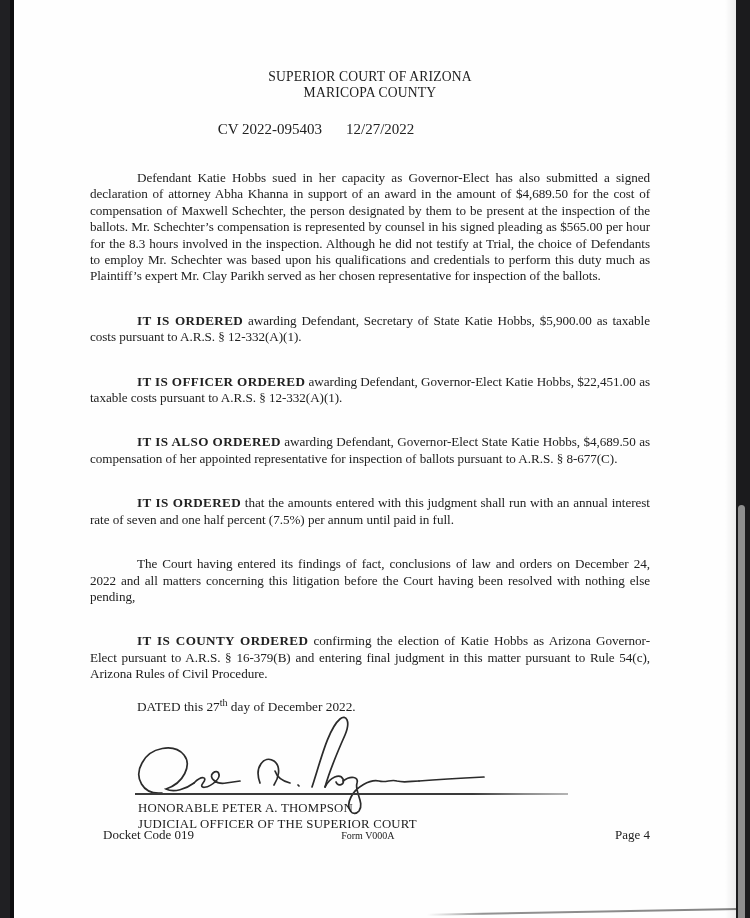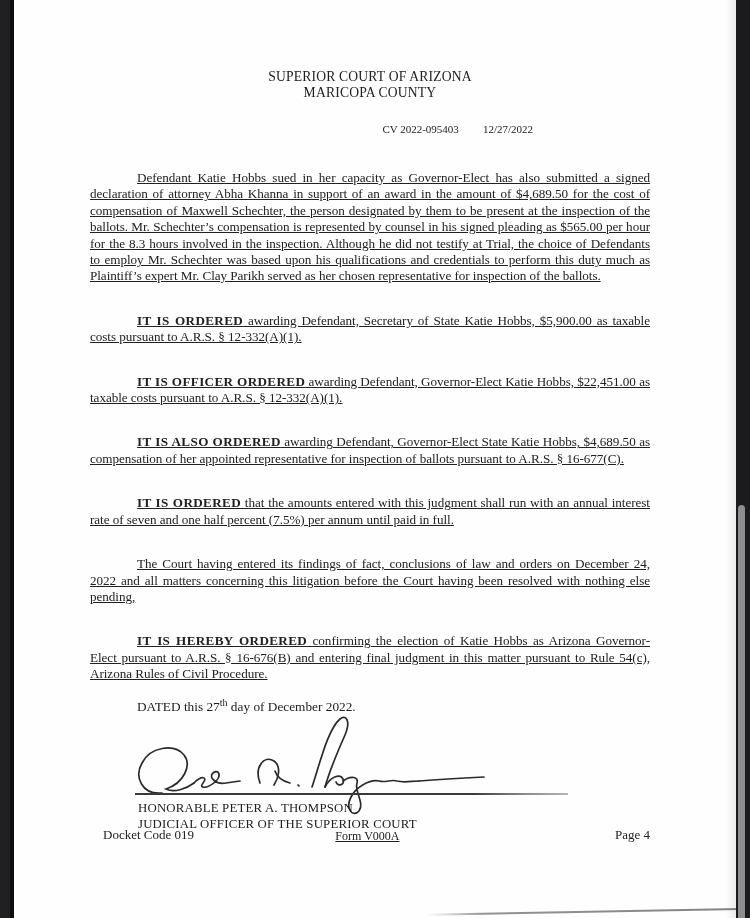--- a/index.html
+++ b/index.html
@@ -18,39 +18,39 @@
     border-radius:4px;}
   
   .page-edge-line{position:absolute;left:427px;top:908px;width:312px;height:2px;
     background:linear-gradient(to right,rgba(120,120,120,0),rgba(120,120,120,.8) 18%,rgba(110,110,110,.85));
     transform:rotate(-1.05deg);transform-origin:right center;}
   
   .paper{position:absolute;left:14px;top:0;width:722px;height:918px;background:#fefefe;
     color:#212121;}
   .content{margin:0 86px 0 76px;width:560px;}
   .doc-header{margin-top:69px;text-align:center;font-size:13.6px;line-height:16px;letter-spacing:.2px;}
-  .case-row{display:flex;justify-content:flex-end;margin-top:20px;padding-left:9px;padding-right:117px;
-    font-size:11px;line-height:16px;gap:24px;}
+  .case-row{display:flex;justify-content:center;margin-top:20px;padding-left:9px;padding-right:117px;
+    font-size:15px;line-height:16px;gap:24px;}
   p.body-par{margin:28px 0 0 0;font-size:13.15px;line-height:16.4px;text-align:justify;
-    text-indent:47px;letter-spacing:-0.05px;text-decoration:underline;}
+    text-indent:47px;letter-spacing:-0.05px;}
   p.first-par{margin-top:33px;}
   p.body-par b{font-weight:bold;letter-spacing:.35px;}
   p.dated{margin:16px 0 0 0;font-size:13.3px;line-height:16.5px;text-indent:47px;}
   p.dated sup{font-size:10px;line-height:0;vertical-align:super;}
   
   .sig-block{position:relative;height:112px;}
   .sig-svg{position:absolute;left:42px;top:0;overflow:visible;}
   .sig-line{position:absolute;left:45px;top:78px;width:433px;height:2px;
     background:linear-gradient(to right,#3a3a3a 78%,#8a8a8a 90%,#b5b5b5);}
   .judge-name{position:absolute;left:48px;top:86px;font-size:12.8px;line-height:15px;letter-spacing:.2px;text-align:right;}
   .judge-title{position:absolute;left:48px;top:102px;font-size:12.8px;line-height:15px;letter-spacing:.2px;}
   
   .doc-footer{position:relative;margin-top:0;font-size:13px;line-height:16px;height:20px;}
   .footer-docket{position:absolute;left:13px;top:0;}
-  .footer-form{position:absolute;left:50%;transform:translateX(-54%);top:1px;font-size:12px;text-decoration:underline;}
+  .footer-form{position:absolute;left:50%;transform:translateX(-54%);top:1px;font-size:10px;}
   .footer-page{position:absolute;right:0;top:0;text-align:right;}
 </style>
 </head>
 <body>
 
 <div class="screen" style="background-color: #eab308;">
 
   <div class="paper">
     <div class="content">
 
@@ -64,27 +64,27 @@
         <span>12/27/2022</span>
       </div>
 
       <p class="body-par first-par"><span>Defendant Katie Hobbs sued in her capacity as Governor-Elect has also submitted a signed declaration of attorney Abha Khanna in support of an award in the amount of $4,689.50 for the cost of compensation of Maxwell Schechter, the person designated by them to be present at the inspection of the ballots. Mr. Schechter’s compensation is represented by counsel in his signed pleading as $565.00 per hour for the 8.3 hours involved in the inspection. Although he did not testify at Trial, the choice of Defendants to employ Mr. Schechter was based upon his qualifications and credentials to perform this duty much as Plaintiff’s expert Mr. Clay Parikh served as her chosen representative for inspection of the ballots.</span></p>
 
 
       <p class="body-par"><b>IT IS ORDERED</b><span> awarding Defendant, Secretary of State Katie Hobbs, $5,900.00 as taxable costs pursuant to A.R.S. § 12-332(A)(1).</span></p>
 
       <p class="body-par"><b>IT IS OFFICER ORDERED</b><span> awarding Defendant, Governor-Elect Katie Hobbs, $22,451.00 as taxable costs pursuant to A.R.S. § 12-332(A)(1).</span></p>
 
-      <p class="body-par"><b>IT IS ALSO ORDERED</b><span> awarding Defendant, Governor-Elect State Katie Hobbs, $4,689.50 as compensation of her appointed representative for inspection of ballots pursuant to A.R.S. § 16-677(C).</span></p>
+      <p class="body-par"><b>IT IS ALSO ORDERED</b><span> awarding Defendant, Governor-Elect State Katie Hobbs, $4,689.50 as compensation of her appointed representative for inspection of ballots pursuant to A.R.S. § 8-677(C).</span></p>
 
       <p class="body-par"><b>IT IS ORDERED</b><span> that the amounts entered with this judgment shall run with an annual interest rate of seven and one half percent (7.5%) per annum until paid in full.</span></p>
 
       <p class="body-par"><span>The Court having entered its findings of fact, conclusions of law and orders on December 24, 2022 and all matters concerning this litigation before the Court having been resolved with nothing else pending,</span></p>
 
-      <p class="body-par"><b>IT IS HEREBY ORDERED</b><span> confirming the election of Katie Hobbs as Arizona Governor-Elect pursuant to A.R.S. § 16-676(B) and entering final judgment in this matter pursuant to Rule 54(c), Arizona Rules of Civil Procedure.</span></p>
+      <p class="body-par"><b>IT IS COUNTY ORDERED</b><span> confirming the election of Katie Hobbs as Arizona Governor-Elect pursuant to A.R.S. § 16-379(B) and entering final judgment in this matter pursuant to Rule 54(c), Arizona Rules of Civil Procedure.</span></p>
 
       <p class="dated"><span>DATED this 27</span><sup>th</sup><span> day of December 2022.</span></p>
 
       <div class="sig-block">
         <svg class="sig-svg" width="400" height="104" viewBox="0 0 400 104">
           <g fill="none" stroke="#2b2b2b" stroke-width="1.7" stroke-linecap="round">
             <path d="M30,78 C10,80 2,62 10,48 C18,32 42,28 52,40 C60,50 52,68 34,74 C42,78 54,74 62,68"></path>
             <path d="M62,68 C70,60 76,62 71,68 C66,74 76,74 84,66 C90,60 86,54 81,58 C76,62 84,70 94,68 L108,66"></path>
             <path d="M128,68 C122,52 132,40 142,46 C150,52 146,64 142,70"></path>
             <path d="M143,56 C145,62 150,66 158,68"></path>

